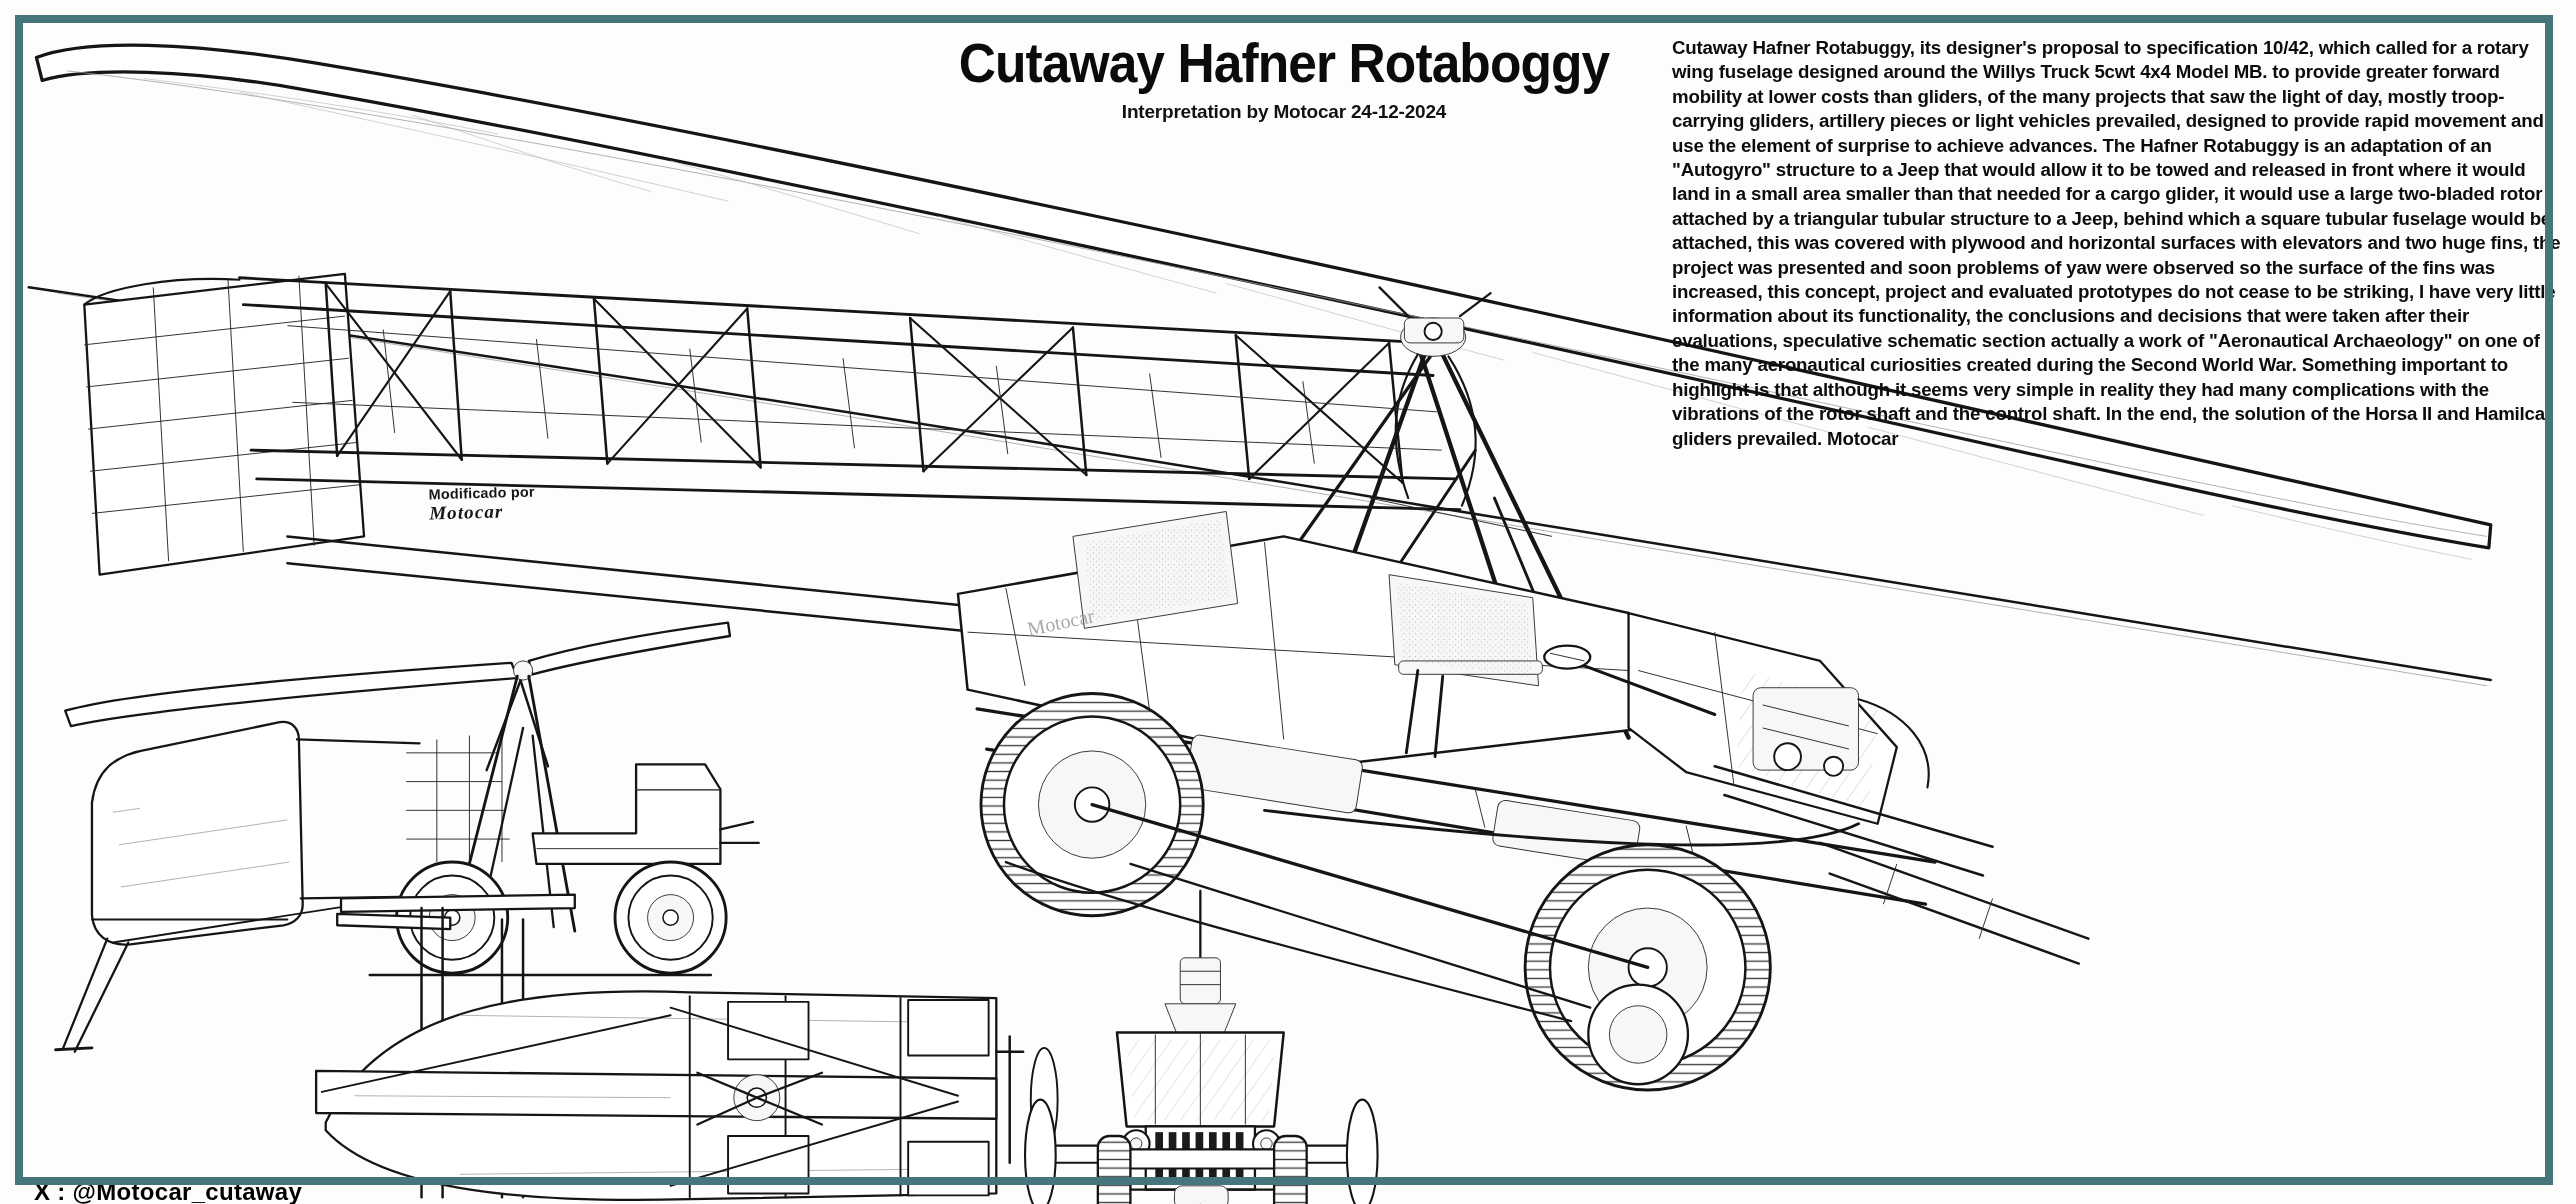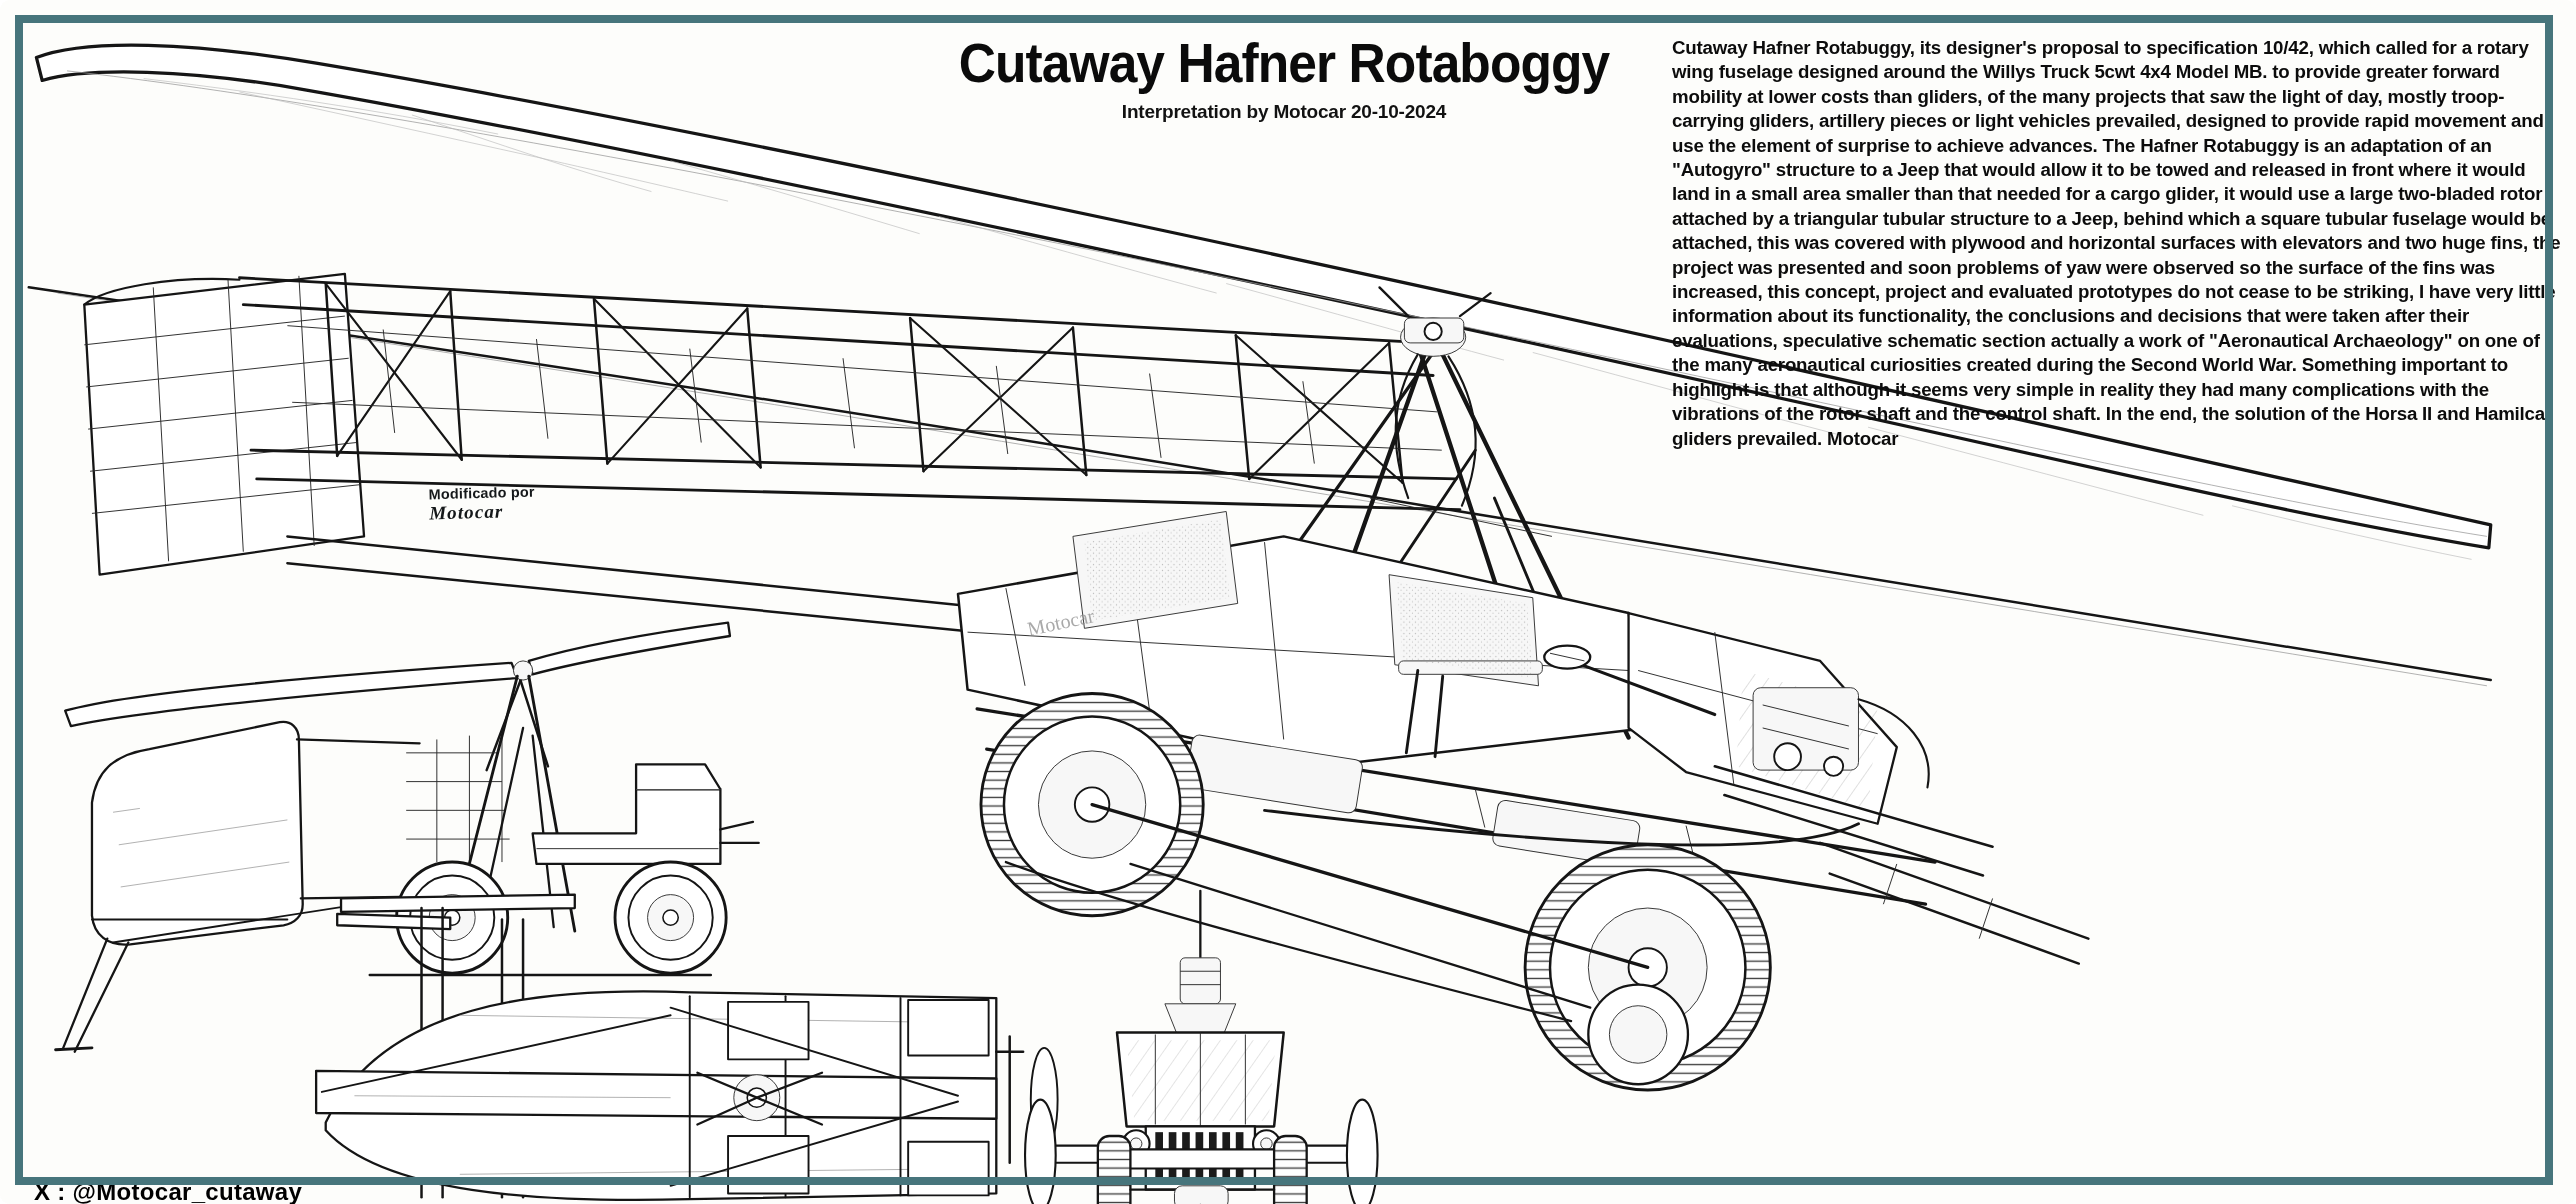--- a/index.html
+++ b/index.html
@@ -505,21 +505,21 @@
         <circle cx="1710" cy="1080" r="52" class="fill-white" stroke-width="2.4"></circle>
         <circle cx="1710" cy="1080" r="30" class="fill-soft"></circle>
       </g>
     </svg>
   </div>
 
   <div class="frame"></div>
 
   <div class="title-block">
     <h1 class="poster-title">Cutaway Hafner Rotaboggy</h1>
-    <div class="poster-subtitle">Interpretation by Motocar 20-10-2024</div>
+    <div class="poster-subtitle">Interpretation by Motocar 24-12-2024</div>
   </div>
 
   <div class="description">Cutaway Hafner Rotabuggy, its designer's proposal to specification 10/42, which called for a rotary wing fuselage designed around the Willys Truck 5cwt 4x4 Model MB. to provide greater forward mobility at lower costs than gliders, of the many projects that saw the light of day, mostly troop-carrying gliders, artillery pieces or light vehicles prevailed, designed to provide rapid movement and use the element of surprise to achieve advances. The Hafner Rotabuggy is an adaptation of an "Autogyro" structure to a Jeep that would allow it to be towed and released in front where it would land in a small area smaller than that needed for a cargo glider, it would use a large two-bladed rotor attached by a triangular tubular structure to a Jeep, behind which a square tubular fuselage would be attached, this was covered with plywood and horizontal surfaces with elevators and two huge fins, the project was presented and soon problems of yaw were observed so the surface of the fins was increased, this concept, project and evaluated prototypes do not cease to be striking, I have very little information about its functionality, the conclusions and decisions that were taken after their evaluations, speculative schematic section actually a work of "Aeronautical Archaeology" on one of the many aeronautical curiosities created during the Second World War. Something important to highlight is that although it seems very simple in reality they had many complications with the vibrations of the rotor shaft and the control shaft. In the end, the solution of the Horsa II and Hamilcar gliders prevailed. Motocar</div>
 
   <div class="mod-stamp">
     <div class="mod-line1">Modificado por</div>
     <div class="mod-line2">Motocar</div>
   </div>
 
   <div class="body-watermark">Motocar</div>

